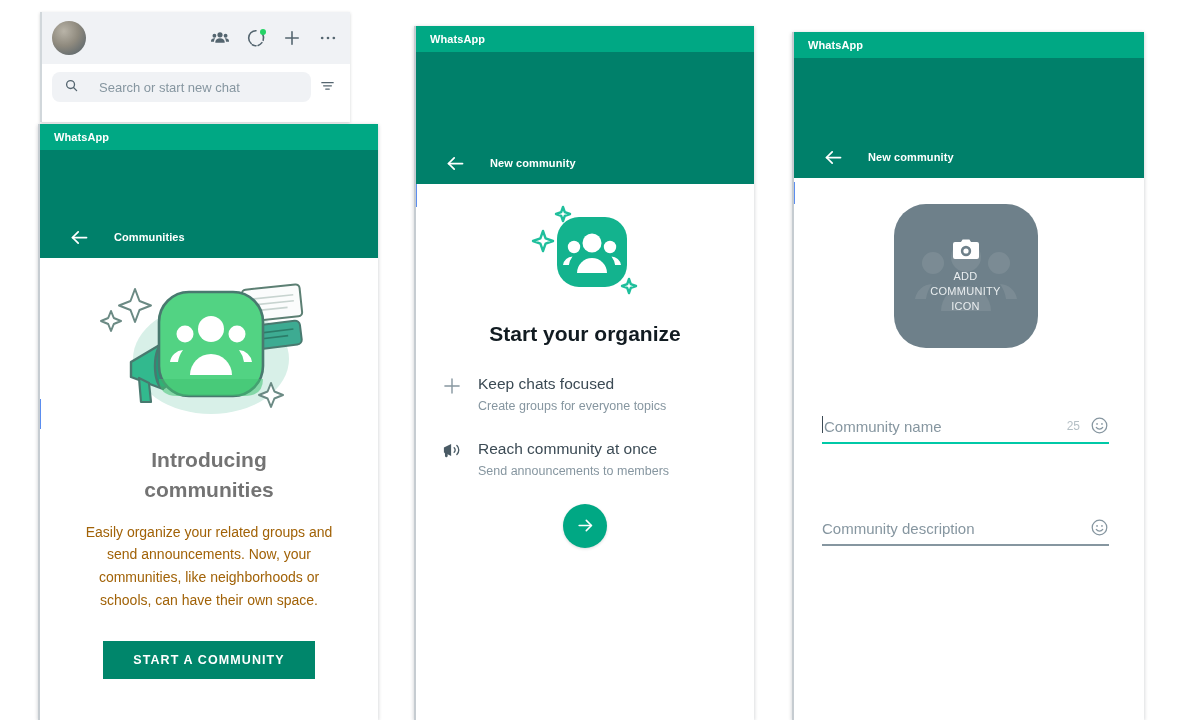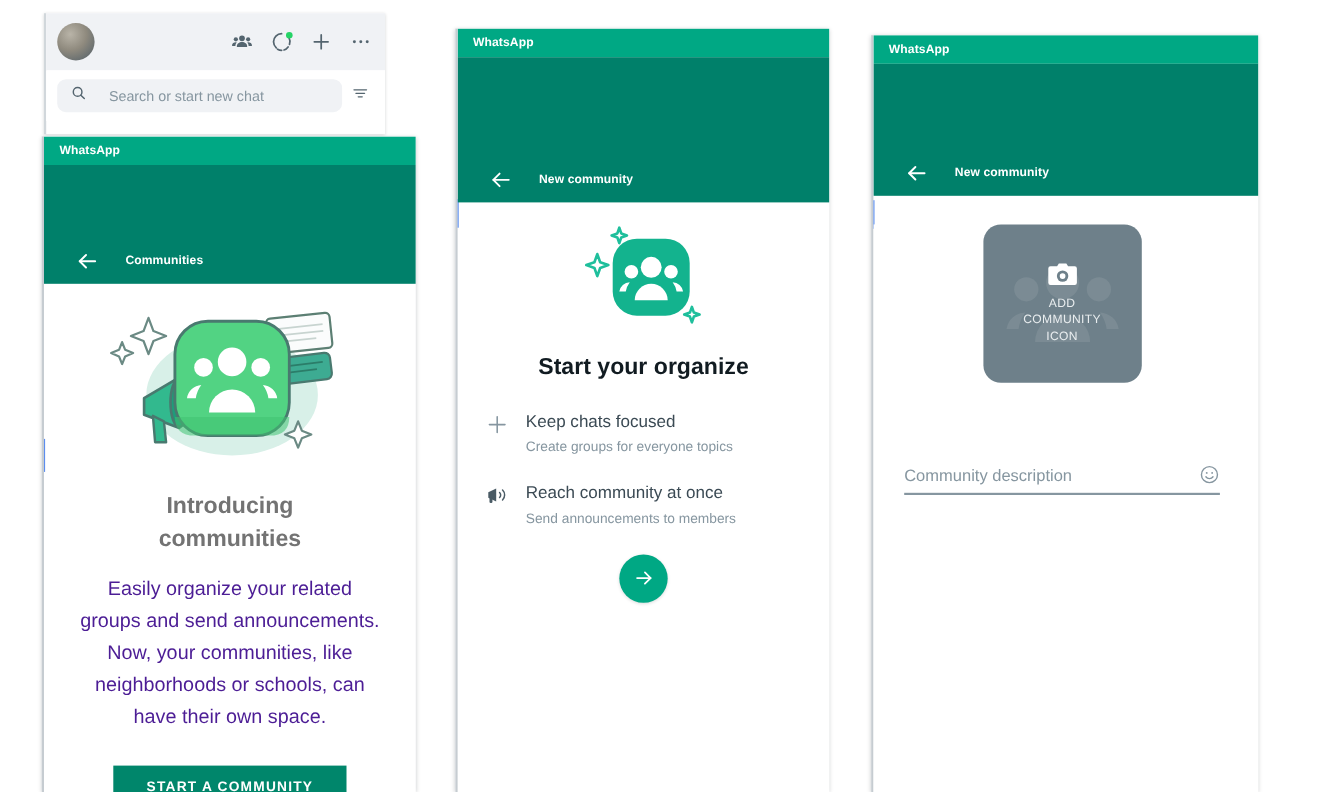--- a/index.html
+++ b/index.html
@@ -95,21 +95,21 @@
     position: absolute; left: -2px; top: 275px;
     width: 3px; height: 30px; background: #5b8def;
   }
   .p1-body { padding: 0 26px; text-align: center; }
   .illus { height: 165px; display: flex; align-items: center; justify-content: center; margin-top: 6px; }
   .p1-title {
     font-size: 21px; font-weight: 700; color: #737373;
     line-height: 1.42; margin-top: 16px; text-align: center;
   }
   .p1-desc {
-    font-size: 18px; color: #4c1d95; line-height: 1.62;
+    font-size: 14px; color: #a16207; line-height: 1.62;
     margin-top: 16px; padding: 0 6px;
   }
   .p1-cta {
     margin: 30px auto 0; width: 212px; height: 38px;
     background: var(--teal-btn); color: #ffffff;
     display: flex; align-items: center; justify-content: center;
     font-size: 12.5px; font-weight: 700; letter-spacing: 1.1px;
     cursor: pointer; border: none;
     font-family: "Liberation Sans", sans-serif;
   }
@@ -156,21 +156,21 @@
     box-shadow: 0 1px 4px rgba(11,20,26,.22);
     overflow: hidden;
   }
   #p3 .navbar { height: 120px; }
   #p3-blue-accent {
     position: absolute; left: -2px; top: 150px;
     width: 3px; height: 26px; background: #5b8def;
   }
   .p3-body { width: 343px; background:#fff; height: 100%; position: relative; }
   .icon-drop {
-    width: 144px; height: 144px; border-radius: 16px;
+    width: 144px; height: 144px; border-radius: 32px;
     background: #6e808a; margin: 26px auto 0;
     position: relative; display: flex; flex-direction: column;
     align-items: center; justify-content: center; cursor: pointer;
     overflow: hidden;
   }
   .ghost-people { position: absolute; inset: 0; display:flex; align-items:center; justify-content:center; }
   .camera-badge {
     width: 30px; height: 24px; position: relative; z-index: 2;
   }
   .add-icon-label {
@@ -453,20 +453,33 @@
           </svg>
         </div>
 
         <div class="add-icon-label">
           <div>ADD</div>
           <div>COMMUNITY</div>
           <div>ICON</div>
         </div>
       </div>
 
+      <div class="field field-name">
+        <span class="caret"></span>
+        <span class="field-placeholder">Community name</span>
+        <span class="char-count">25</span>
+        <span class="emoji-btn">
+          <svg width="19" height="19" viewBox="0 0 24 24" fill="none" stroke="#8696a0" stroke-width="1.6">
+            <circle cx="12" cy="12" r="9.2"></circle>
+            <circle cx="8.9" cy="10" r="1.1" fill="#8696a0" stroke="none"></circle>
+            <circle cx="15.1" cy="10" r="1.1" fill="#8696a0" stroke="none"></circle>
+            <path d="M7.9 14.4 a5 5 0 0 0 8.2 0" stroke-linecap="round"></path>
+          </svg>
+        </span>
+      </div>
 
       <div class="field field-desc">
         <span class="field-placeholder">Community description</span>
         <span class="emoji-btn">
           <svg width="19" height="19" viewBox="0 0 24 24" fill="none" stroke="#8696a0" stroke-width="1.6">
             <circle cx="12" cy="12" r="9.2"></circle>
             <circle cx="8.9" cy="10" r="1.1" fill="#8696a0" stroke="none"></circle>
             <circle cx="15.1" cy="10" r="1.1" fill="#8696a0" stroke="none"></circle>
             <path d="M7.9 14.4 a5 5 0 0 0 8.2 0" stroke-linecap="round"></path>
           </svg>

